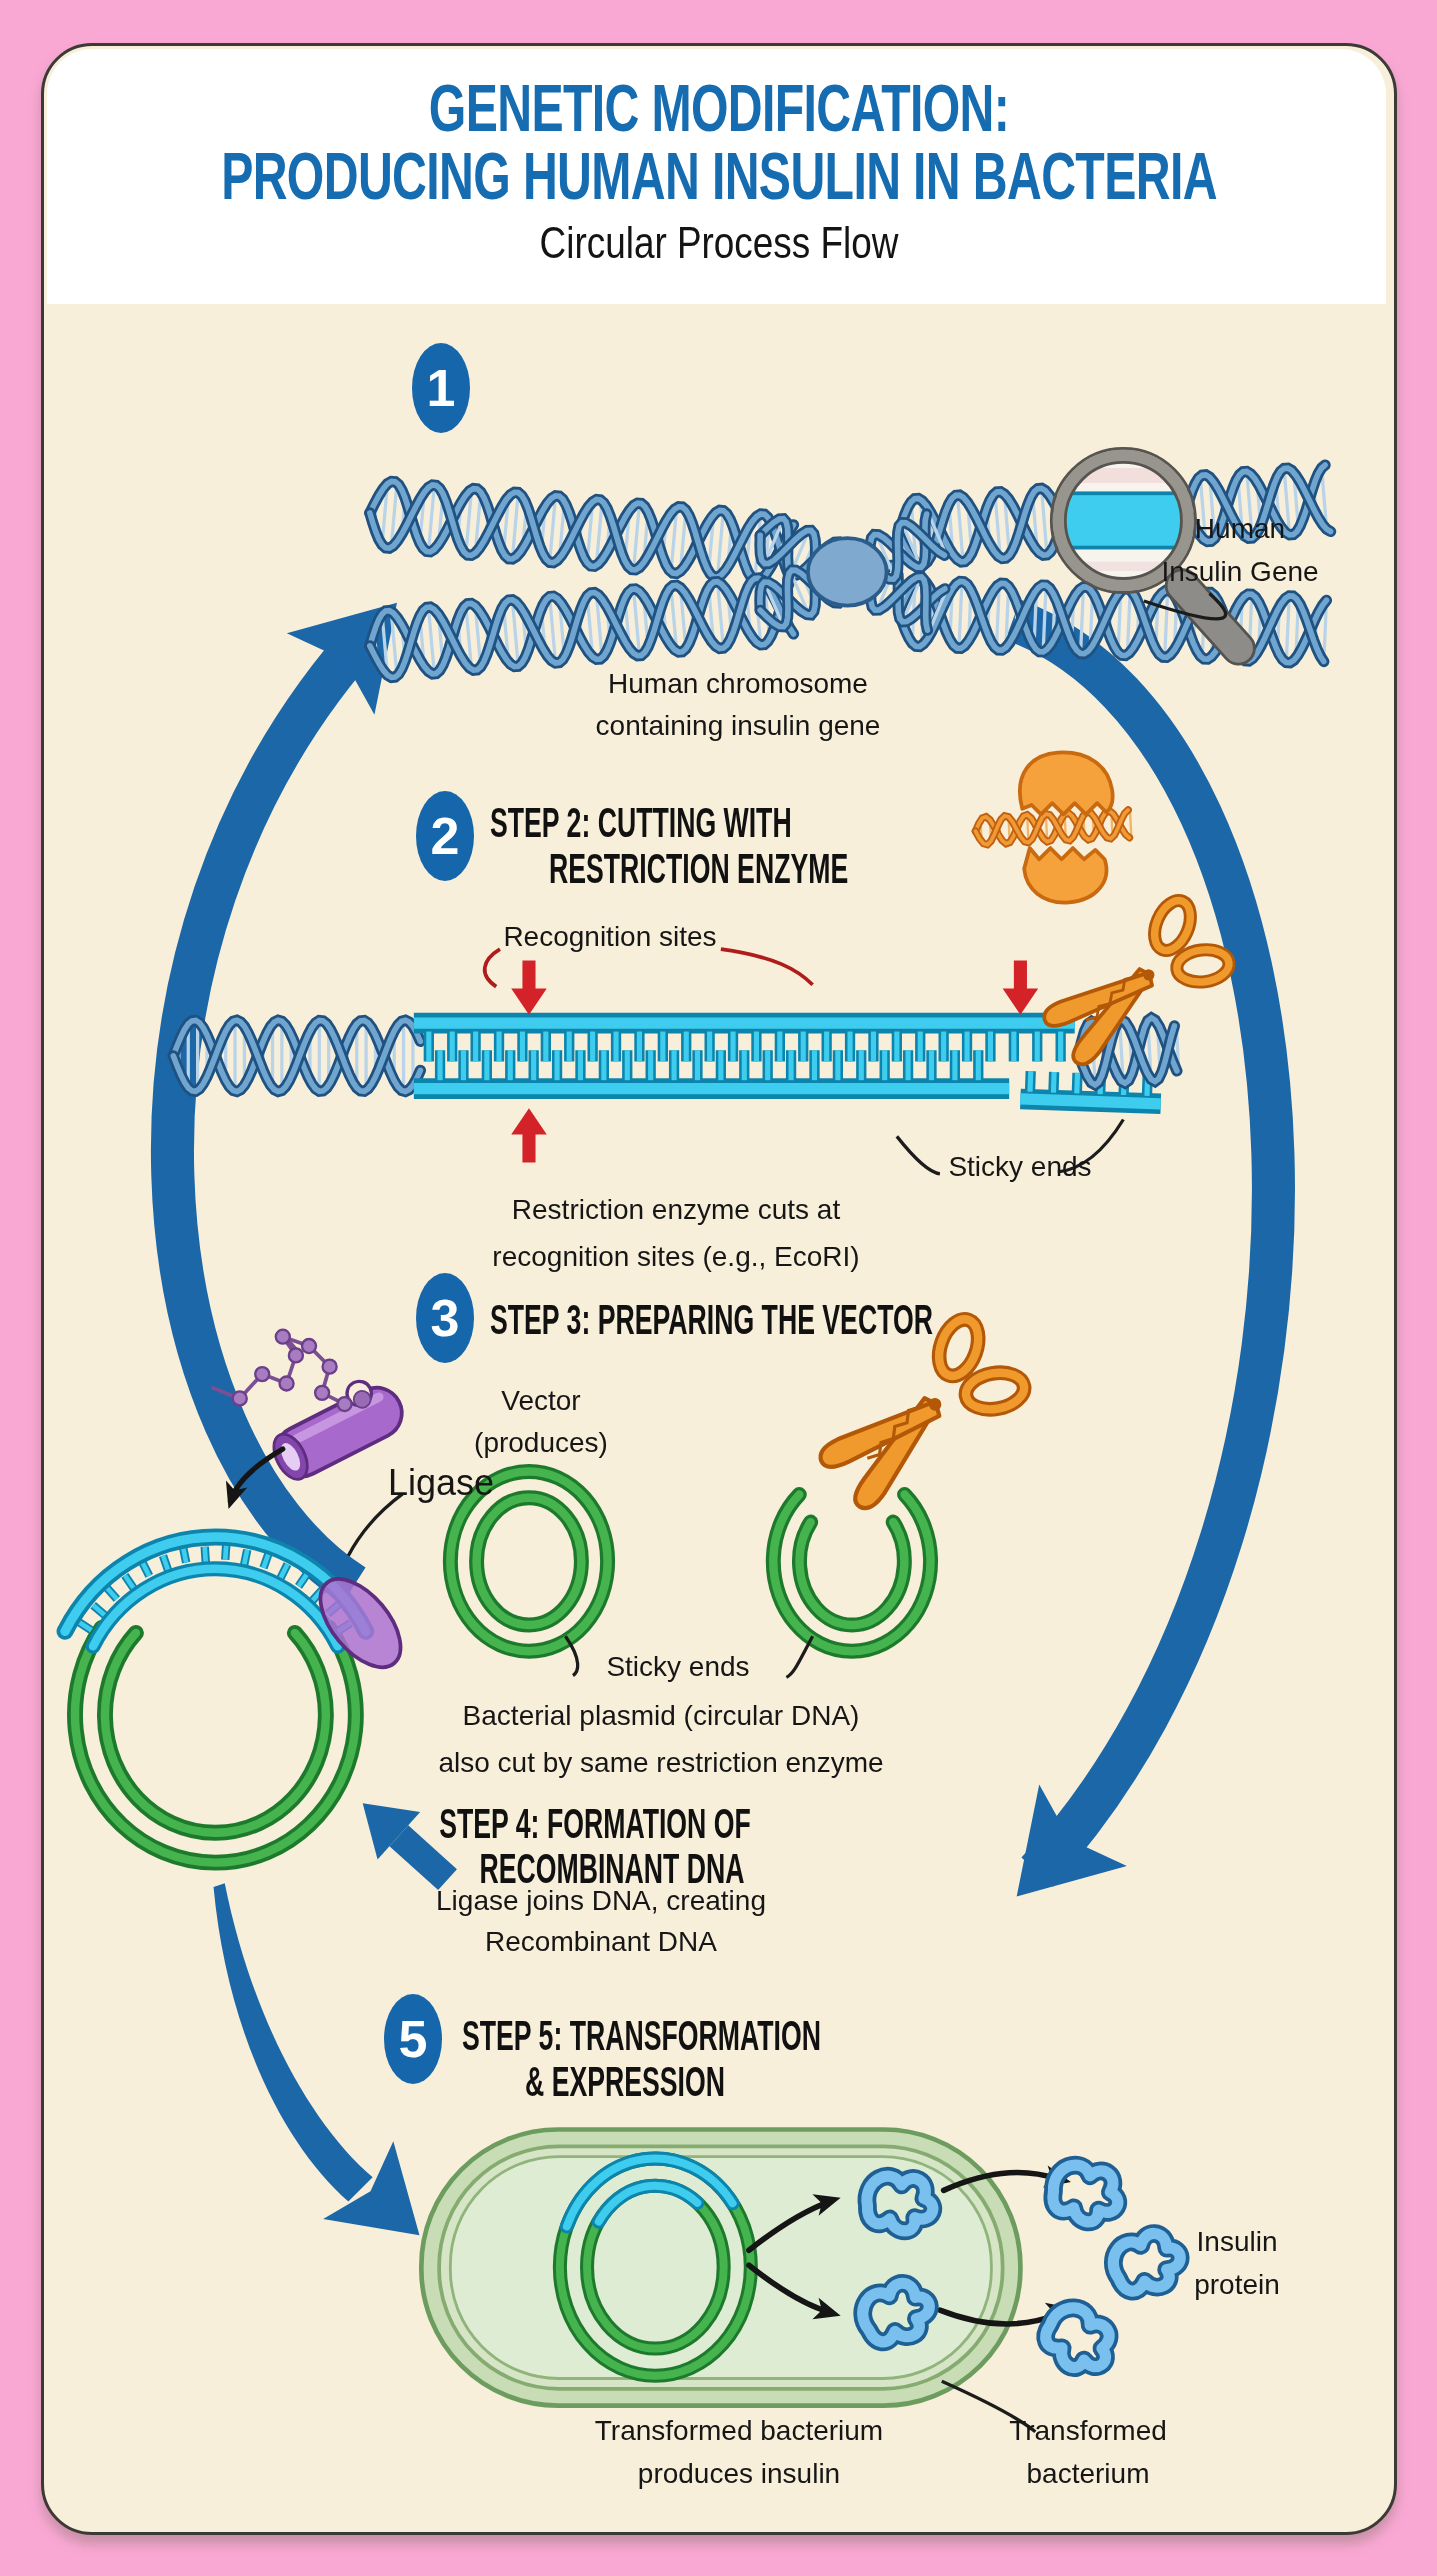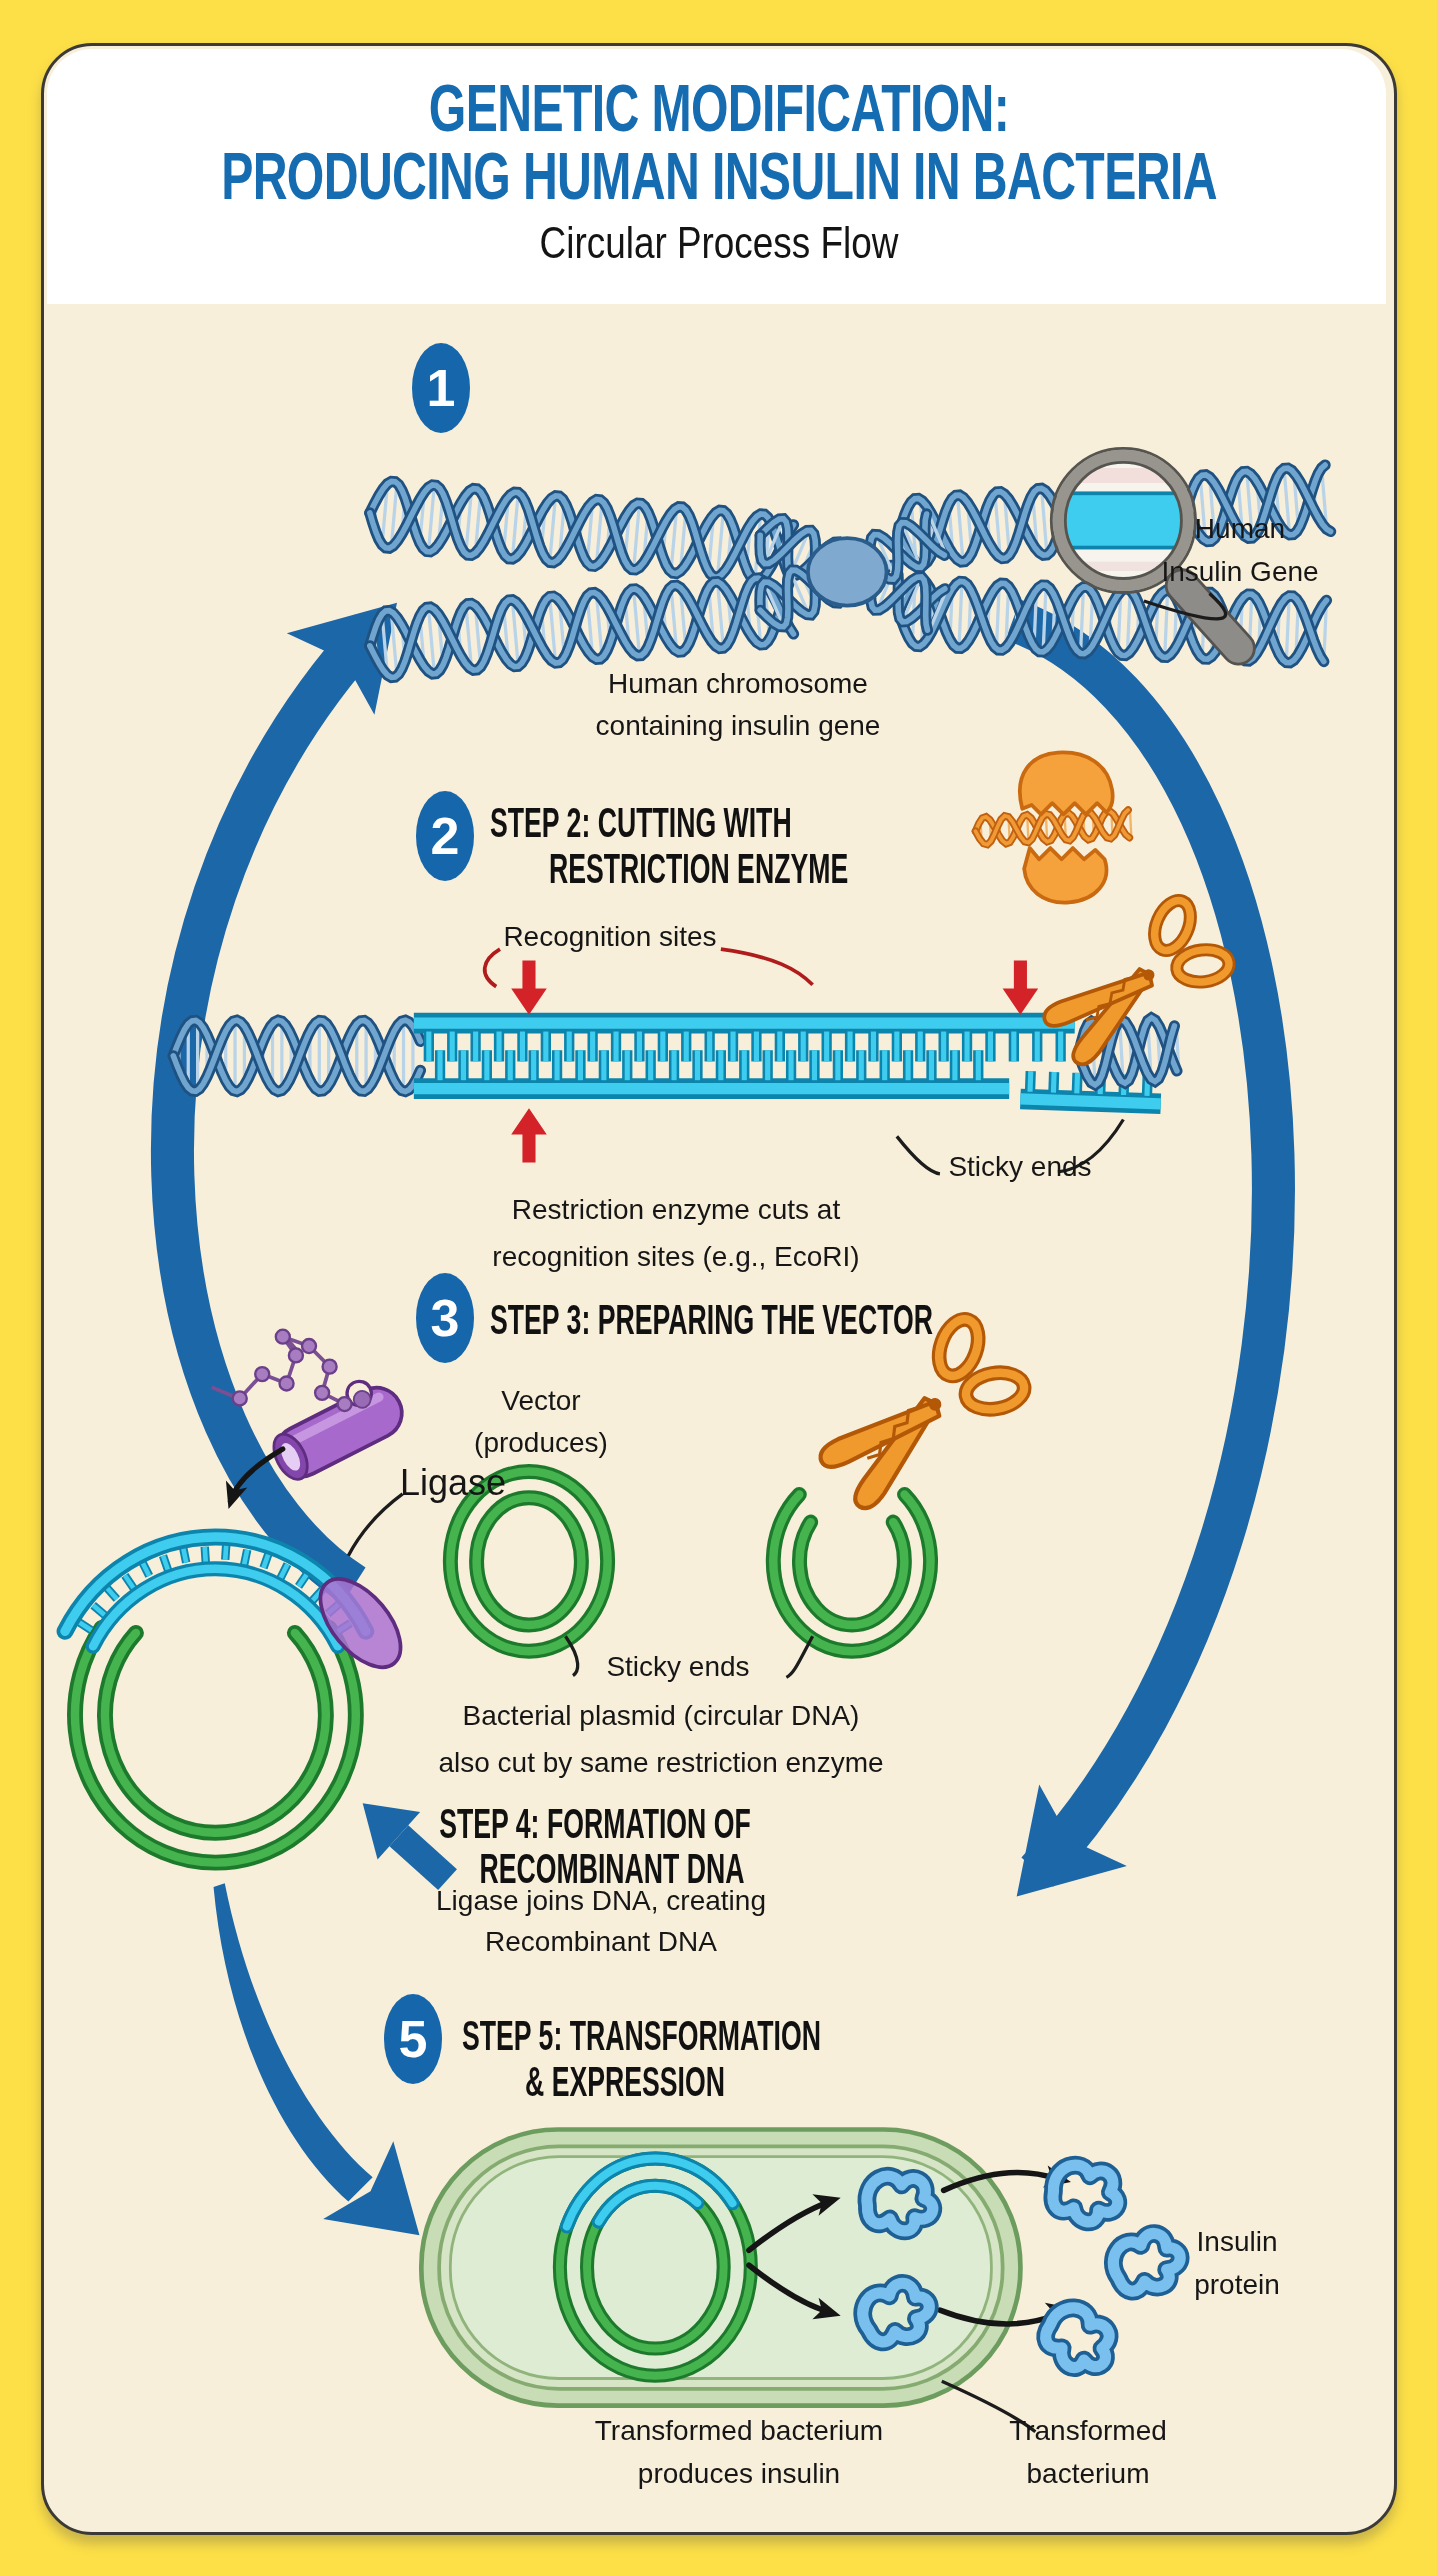--- a/index.html
+++ b/index.html
@@ -1,16 +1,16 @@
 <!DOCTYPE html>
 <html style="font-size:15px"><head>
 <meta charset="utf-8">
 <style>
   html,body{margin:0;padding:0;background:#fcfbf8;font-family:"Liberation Sans",sans-serif;}
-  #root{position:relative;width:1438px;height:2576px;overflow:hidden;background:#fde047;}
+  #root{position:relative;width:1438px;height:2576px;overflow:hidden;background:#f9a8d4;}
   .card{position:absolute;left:41px;top:43px;width:1350px;height:2486px;background:#f8efda;
         border:3.7px solid #3c3a36;border-radius:51px;box-shadow:0 8.4px 11.2px rgba(110,100,80,.35);}
   .titleband{position:absolute;left:47px;top:49px;width:1339px;height:255px;background:#ffffff;
         border-radius:45px 45px 0 0;}
   #art{position:absolute;left:0;top:0;z-index:2;}
   .txt{position:absolute;z-index:3;white-space:nowrap;color:#161616;}
   .ctr{transform:translateX(-50%);}
   .cond{display:inline-block;transform-origin:center top;}
   .condL{display:inline-block;transform-origin:left top;}
   .title{font-size:67px;font-weight:700;color:#156cb0;letter-spacing:-0.9px;}
@@ -637,21 +637,21 @@
   <div class="txt ctr cap" style="left:1020px;top:1151px">Sticky ends</div>
   <div class="txt ctr cap" style="left:676px;top:1194px">Restriction enzyme cuts at</div>
   <div class="txt ctr cap" style="left:676px;top:1241px">recognition sites (e.g., EcoRI)</div>
 
   <div class="badge" style="left:416px;top:1273px">
       <span>3</span>
     </div>
   <div class="txt" style="left:490px;top:1295px"><span class="hdr condL" style="transform:scaleX(.62)">STEP 3: PREPARING THE VECTOR</span></div>
   <div class="txt ctr cap" style="left:541px;top:1385px">Vector</div>
   <div class="txt ctr cap" style="left:541px;top:1427px">(produces)</div>
-  <div class="txt lbl38" style="left:400px;top:1462px">Ligase</div>
+  <div class="txt lbl38" style="left:388px;top:1462px">Ligase</div>
   <div class="txt ctr cap" style="left:678px;top:1651px">Sticky ends</div>
   <div class="txt ctr cap" style="left:661px;top:1700px">Bacterial plasmid (circular DNA)</div>
   <div class="txt ctr cap" style="left:661px;top:1747px">also cut by same restriction enzyme</div>
 
   <div class="txt ctr" style="left:595px;top:1799px"><span class="hdr cond" style="transform:scaleX(.62)">STEP 4: FORMATION OF</span></div>
   <div class="txt ctr" style="left:612px;top:1844px"><span class="hdr cond" style="transform:scaleX(.62)">RECOMBINANT DNA</span></div>
   <div class="txt ctr cap" style="left:601px;top:1885px">Ligase joins DNA, creating</div>
   <div class="txt ctr cap" style="left:601px;top:1926px">Recombinant DNA</div>
 
   <div class="badge" style="left:384px;top:1994px">

